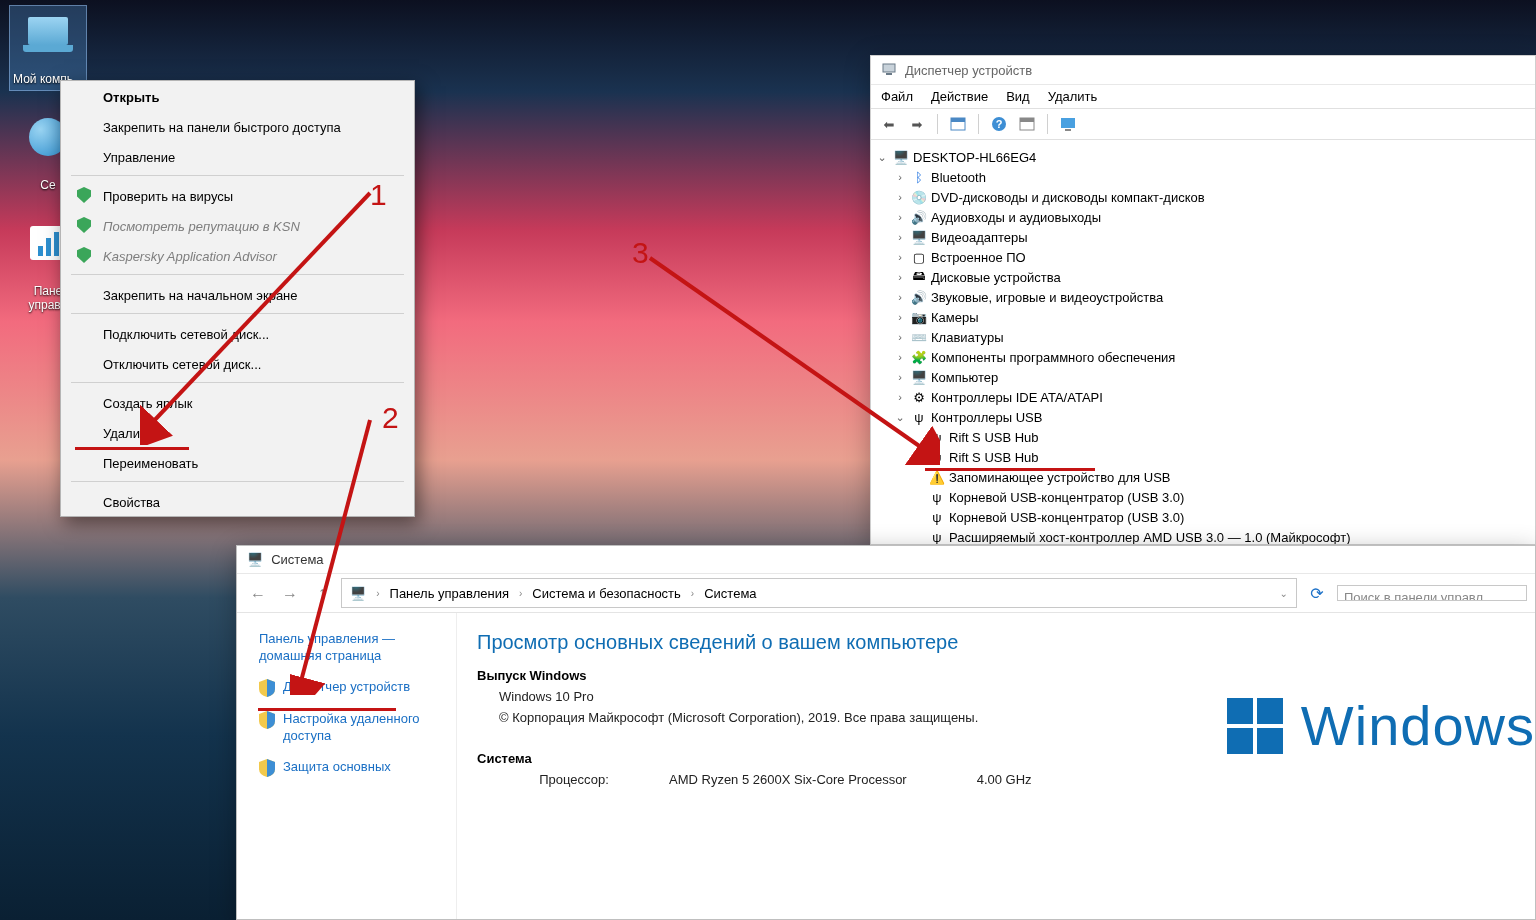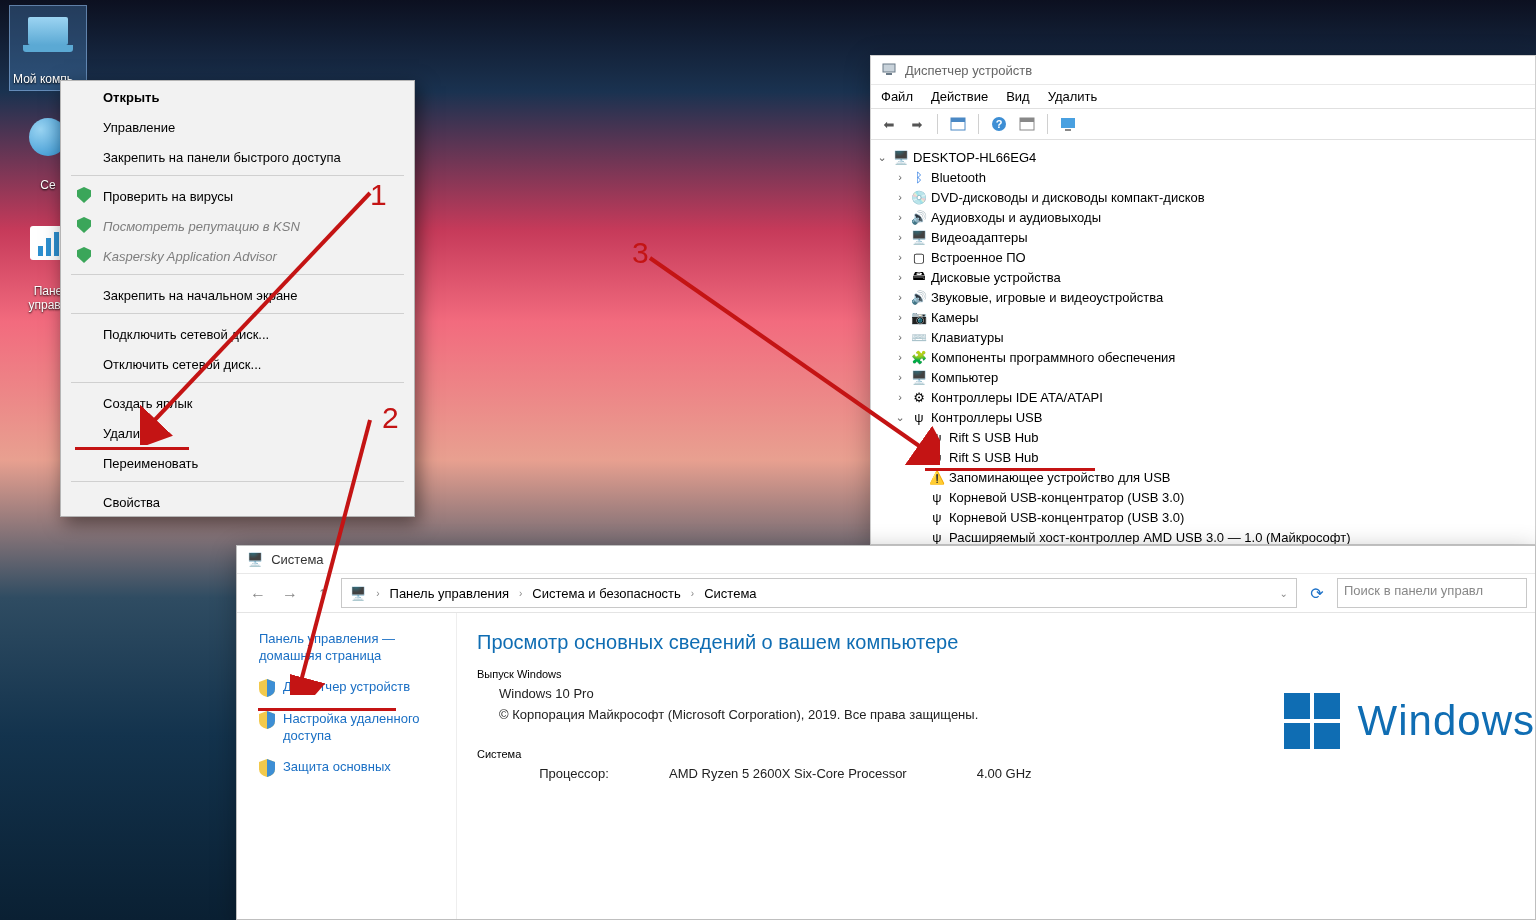--- a/index.html
+++ b/index.html
@@ -44,35 +44,35 @@
   .indent1{padding-left:18px} .indent2{padding-left:36px}
 
   
   .sys { position:absolute; left:236px; top:545px; right:0; bottom:0; background:#fff; border:1px solid #bfbfbf; box-shadow:0 6px 24px rgba(0,0,0,.3); display:flex; flex-direction:column; }
   .sys-title{display:flex;align-items:center;gap:8px;padding:6px 10px;color:#333;font-size:13px;border-bottom:1px solid #e8e8e8;}
   .sys-nav{display:flex;align-items:center;gap:6px;padding:4px 8px;border-bottom:1px solid #e4e4e4;}
   .nav-arrow{width:26px;height:26px;display:flex;align-items:center;justify-content:center;color:#888;font-size:16px;border-radius:3px;}
   .crumb{display:flex;align-items:center;gap:10px;flex:1;border:1px solid #c8c8c8;padding:4px 8px;height:30px;}
   .crumb-sep{color:#888;font-size:10px;}
   .refresh{width:28px;height:28px;display:flex;align-items:center;justify-content:center;color:#1e72c8;font-size:16px;}
-  .searchbox{width:190px;height:30px;border:1px solid #c8c8c8;padding:4px 6px;color:#888;white-space:nowrap;overflow:hidden;}
+  .searchbox{width:190px;height:16px;border:1px solid #c8c8c8;padding:4px 6px;color:#888;white-space:nowrap;overflow:hidden;}
   .sys-body{flex:1;display:flex;overflow:hidden;}
   .sys-side{width:220px;padding:18px 18px 0 22px;border-right:1px solid #eee;display:flex;flex-direction:column;gap:14px;}
   .side-home{color:#1a6fc4;line-height:1.3;}
   .side-link{display:flex;align-items:flex-start;gap:8px;color:#1a6fc4;line-height:1.3;}
   .shield-q{width:16px;height:18px;flex-shrink:0;}
   .sys-main{flex:1;padding:18px 0 17px 20px;position:relative;}
   .sys-h1{color:#0f6db3;font-size:20px;font-weight:400;margin-bottom:14px;}
-  .sys-h2{font-size:11px;font-weight:400;color:#000;margin:6px 0;}
+  .sys-h2{font-size:13px;font-weight:700;color:#000;margin:6px 0;}
   .sys-kv{display:flex;gap:20px;padding-left:22px;margin:6px 0;color:#222;}
   .sys-kv .k{width:150px;text-align:center;}
   .winlogo{position:absolute;right:0;top:80px;display:flex;align-items:center;gap:18px;color:#0f6db3;}
   .winlogo-sq{width:56px;height:56px;display:grid;grid-template-columns:1fr 1fr;grid-template-rows:1fr 1fr;gap:4px;}
   .winlogo-sq span{background:#0f6db3;}
-  .winlogo-txt{font-size:42px;font-weight:300;letter-spacing:1px;}
+  .winlogo-txt{font-size:56px;font-weight:300;letter-spacing:1px;}
 
   
   .red{position:absolute;color:#c41414;font-size:30px;font-weight:400;pointer-events:none;}
   .red-line{position:absolute;background:#c41414;height:3px;}
   .red-arrow{position:absolute;pointer-events:none;}
 </style>
 </head>
 <body>
 
 <div class="desktop-icon selected" style="left:10px;top:6px">
@@ -99,25 +99,25 @@
 управл</span>
 </div>
 
 <div class="ctx">
   <div class="ctx-item bold">
       <span class="ctx-icon"></span>
       <span>Открыть</span>
     </div>
   <div class="ctx-item">
       <span class="ctx-icon"></span>
+      <span>Закрепить на панели быстрого доступа</span>
+    </div>
+  <div class="ctx-item">
+      <span class="ctx-icon"></span>
       <span>Управление</span>
-    </div>
-  <div class="ctx-item">
-      <span class="ctx-icon"></span>
-      <span>Закрепить на панели быстрого доступа</span>
     </div>
   <div class="ctx-sep"></div>
   <div class="ctx-item">
       <span class="ctx-icon">
         <span class="shield-g"></span>
       </span>
       <span>Проверить на вирусы</span>
     </div>
   <div class="ctx-item disabled">
       <span class="ctx-icon">

